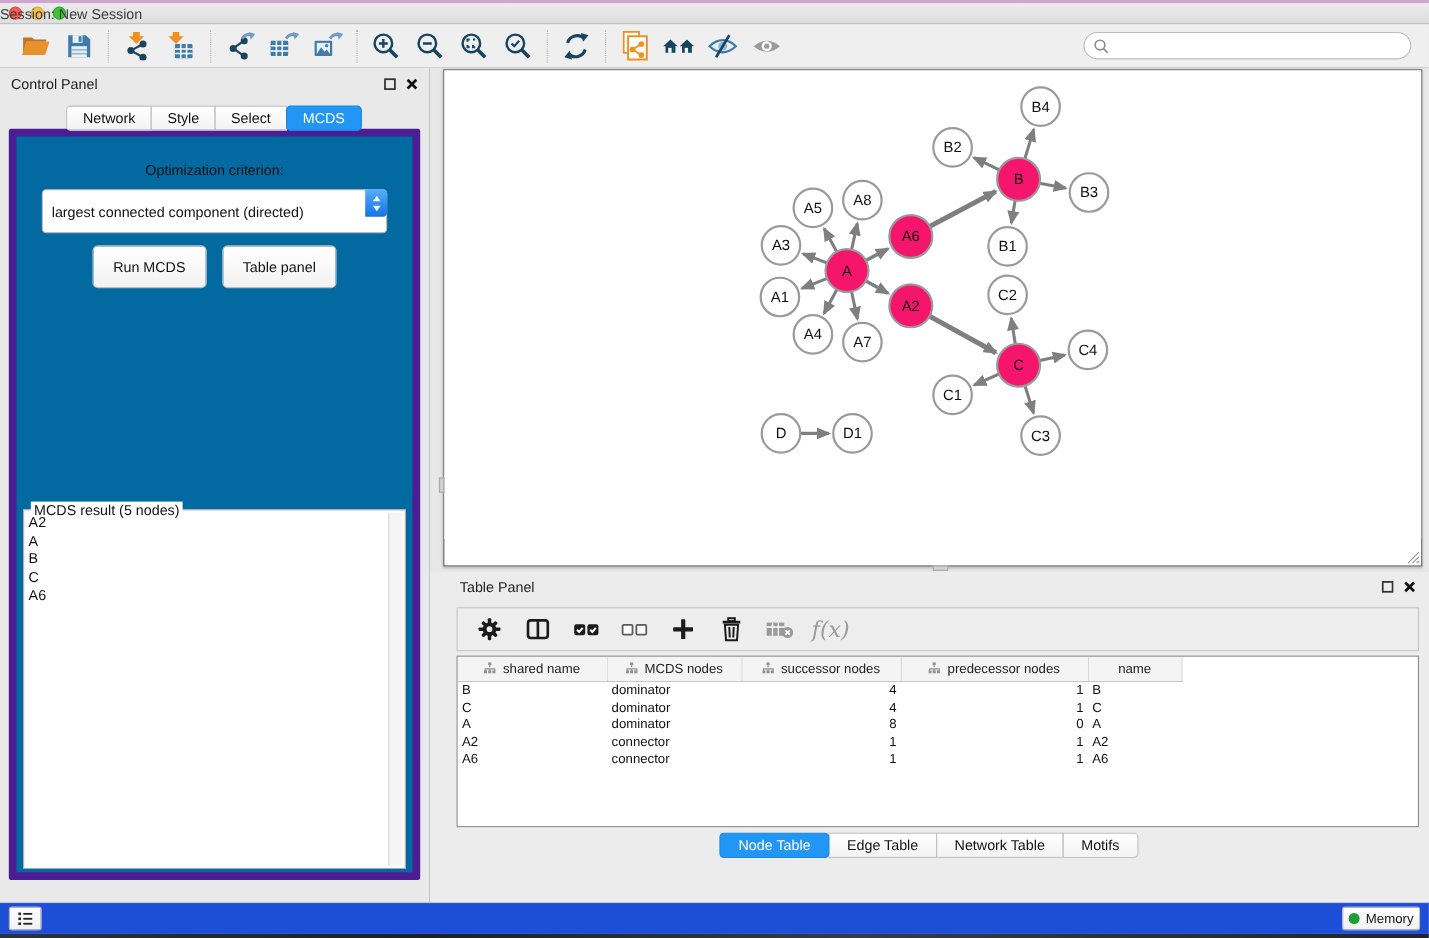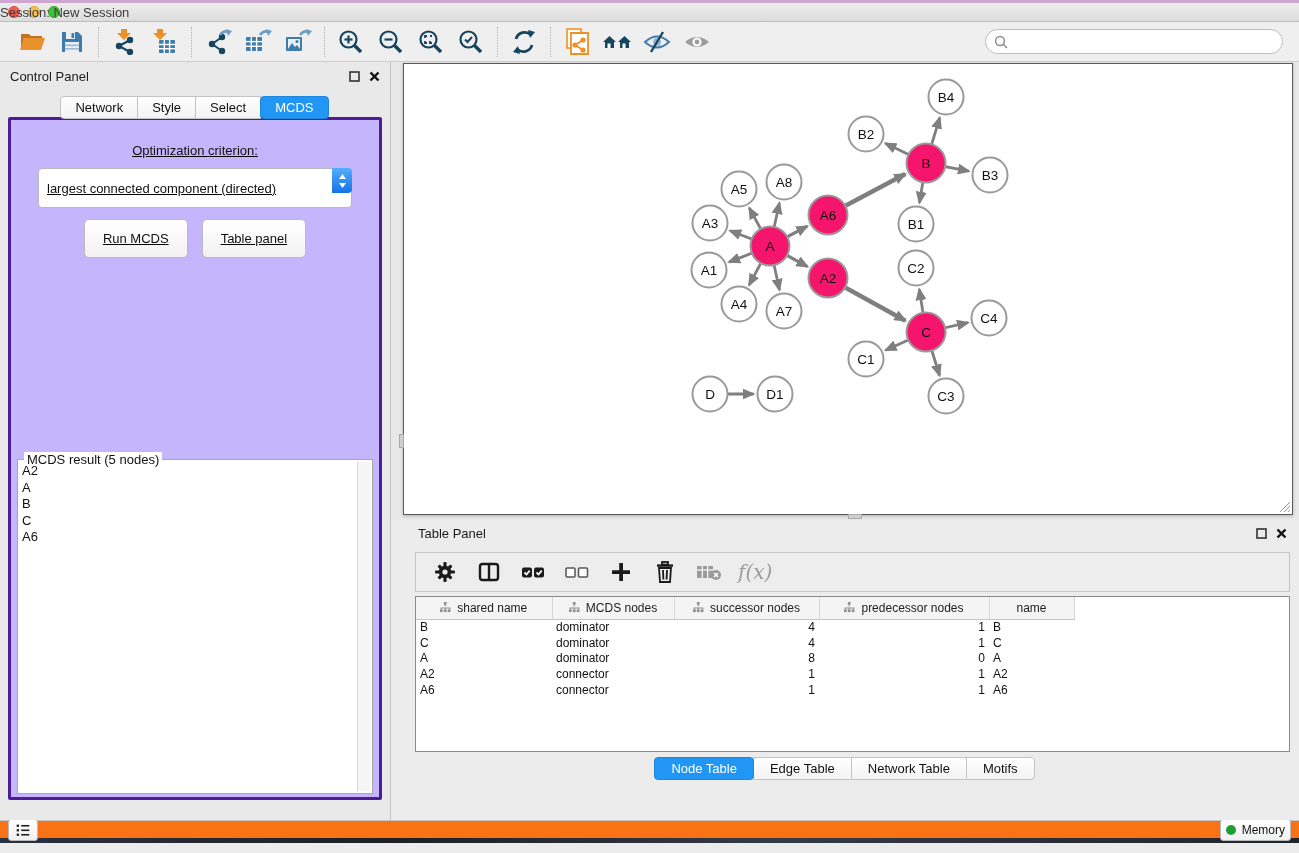--- a/index.html
+++ b/index.html
@@ -33,21 +33,21 @@
   .control-panel { width:391px; background:#e9e9e9; border-right:1px solid #c4c4c4; position:relative; }
   .cp-header { height:28px; display:flex; align-items:center; padding:0 10px; }
   .cp-title { font-size:13px; color:#1c1c1c; }
   .panel-btns { margin-left:auto; display:flex; gap:9px; align-items:center; }
   .cp-tabs { position:relative; z-index:2; display:flex; justify-content:center; margin-top:6px; }
   .seg-tab { font-size:13px; padding:3px 14px; background:linear-gradient(#ffffff,#f3f3f3); border:1px solid #c3c3c3;
              margin-left:-1px; color:#111; cursor:default; }
   .seg-tab.first { border-radius:4px 0 0 4px; }
   .seg-tab.last { border-radius:0 4px 4px 0; }
   .seg-tab.active { background:#2196f4; border-color:#1d87e0; color:#fff; border-radius:4px; position:relative; }
-  .cp-box { position:absolute; left:8px; right:8px; top:55px; bottom:20px; border:3px solid #4c1d95; background:#c4b5fd; border-radius:2px;text-decoration:underline; }
+  .cp-box { position:absolute; left:8px; right:8px; top:55px; bottom:20px; border:7px solid #4c1d95; background:#0369a1; border-radius:2px; }
   .crit-label { margin-top:23px; text-align:center; font-size:13px; color:#111; }
   .crit-select { position:relative; margin:10px auto 0; width:314px; height:40px; background:#fff; border:1px solid #b9b9b9;
                  border-radius:4px; display:flex; align-items:center; font-size:13px; color:#111; padding-left:8px; }
   .crit-stepper { position:absolute; right:-1px; top:-1px; width:20px; height:25px; border-radius:0 4px 4px 0;
                   background:linear-gradient(#55aefb,#1472ea); display:flex; align-items:center; justify-content:center; }
   .cp-buttons { display:flex; justify-content:center; gap:14px; margin-top:11px; }
   .mac-btn { font-size:13px; color:#111; background:linear-gradient(#ffffff,#f2f2f2); border:1px solid #bcbcbc;
              border-radius:5px; height:39px; padding:0 18px; cursor:default; }
   .result-fieldset { position:absolute; left:6px; right:6px; top:339px; bottom:3px; border:1px solid #a9a9a9; background:#fff; }
   .result-legend { position:absolute; top:-8px; left:6px; background:#fff; padding:0 3px; font-size:13px; color:#111; }
@@ -82,21 +82,21 @@
   table.data th { height:22px; background:#f4f4f4; border-right:1px solid #d6d6d6; border-bottom:1px solid #c6c6c6;
                   font-size:12px; font-weight:normal; color:#222; text-align:center; position:relative; }
   table.data th .th-inner { display:flex; align-items:center; justify-content:center; gap:6px; }
   table.data td { font-size:12px; color:#111; height:15.7px; padding:0 4px; white-space:nowrap; overflow:hidden; }
   td.c-left { text-align:left; padding-left:8px; }
   td.c-num { text-align:right; padding-right:10px; }
   .tp-tabs { position:absolute; left:0; right:0; bottom:40px; display:flex; justify-content:center; }
   .tp-tabs .seg-tab { padding:3px 16px; }
 
   
-  .statusbar { height:18px; background:#f97316; border-top:1px solid #c6c6c6; display:flex; align-items:center;
+  .statusbar { height:29px; background:#1d4ed8; border-top:1px solid #c6c6c6; display:flex; align-items:center;
                justify-content:space-between; padding:0 8px; }
   .sb-btn { height:22px; background:linear-gradient(#ffffff,#f1f1f1); border:1px solid #b9b9b9; border-radius:3px;
             display:flex; align-items:center; gap:6px; padding:0 5px; font-size:12px; color:#111; }
   .mem-dot { width:10px; height:10px; border-radius:50%; background:#1d9e35; }
   .desktop-strip { height:5px; background:linear-gradient(90deg,#2a3140,#1c2026 30%,#343b49 60%,#20242c); }
 </style>
 </head>
 <body>
 
 <div class="screen">

